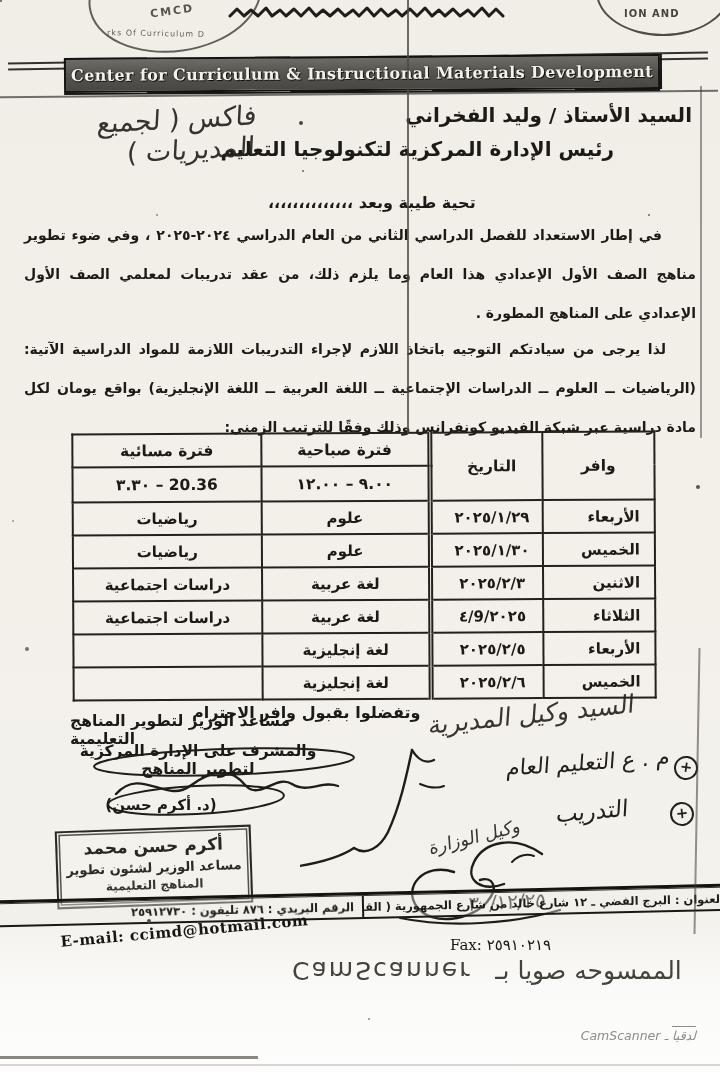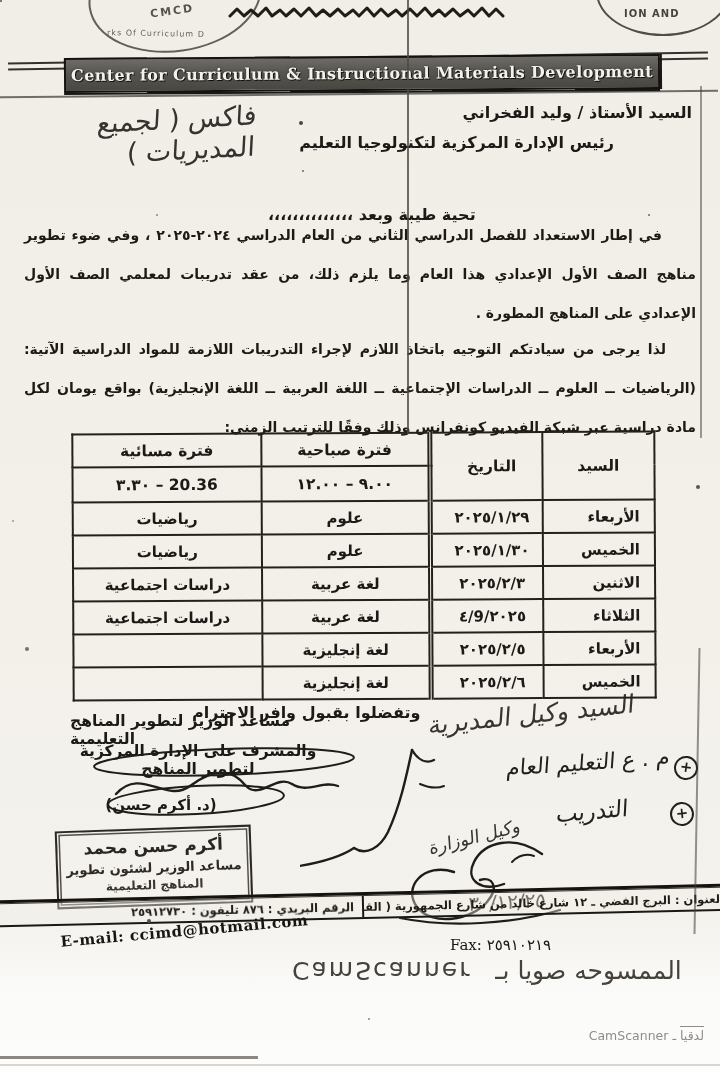--- a/index.html
+++ b/index.html
@@ -25,26 +25,26 @@
     left:64px;top:56px;width:592px;height:31px;
     background:linear-gradient(180deg,#6e6c66 0%,#57554f 45%,#494741 100%);
     border:2px solid #141210;box-shadow:0 2px 0 #1a1816,2px 0 0 #1a1816;
     transform:rotate(-0.4deg);display:flex;align-items:center;justify-content:center;
   }
   .banner span{
     font-family:"DejaVu Serif",serif;font-weight:bold;font-size:16px;color:#f4f2ec;
     letter-spacing:.4px;text-shadow:1px 1px 0 #14120f,0 0 2px #2a2825;white-space:nowrap;
   }
   
-  .recipient{right:28px;top:104px;text-align:right;font-weight:bold;font-size:16px;line-height:1.1;}
+  .recipient{right:28px;top:104px;text-align:right;font-weight:bold;font-size:20px;line-height:1.1;}
   .recipient .l2{margin-top:12px;padding-left:6px;padding-right:78px;}
   
   .fax-note{left:6px;top:106px;width:250px;font-size:27px;font-weight:500;color:#262320;
     transform:rotate(-3deg) skewX(-6deg);letter-spacing:-1px;opacity:.92;}
-  .greeting{left:268px;top:205px;font-weight:bold;font-size:16px;}
+  .greeting{left:268px;top:193px;font-weight:bold;font-size:16px;}
   
   .para{right:24px;width:672px;font-weight:bold;font-size:14px;line-height:39px;
     text-align:justify;text-align-last:right;color:#1d1a16;}
   .p1{top:216px;text-indent:34px;}
   .p2{top:330px;text-indent:30px;}
   
   .sched{left:72px;top:432px;transform:rotate(-0.3deg);}
   table{border-collapse:collapse;table-layout:fixed;width:584px;background:transparent;}
   th,td{border:2px solid #24211d;font-weight:bold;font-size:15px;color:#1c1916;
     text-align:center;padding:1px 4px;height:29px;overflow:hidden;white-space:nowrap;}
@@ -82,21 +82,21 @@
   .footer-row{display:flex;direction:rtl;align-items:stretch;border-top:1px solid #3a372f;}
   .footer-cell{font-weight:bold;font-size:11.5px;padding:4px 8px 3px;white-space:nowrap;overflow:hidden;color:#201d18;}
   .addr{width:352px;border-left:2px solid #1a1814;}
   .postal{flex:1;letter-spacing:.5px;filter:blur(.3px);}
   .email{left:60px;top:922px;transform:rotate(-5deg);font-family:"DejaVu Serif",serif;
     font-weight:bold;font-size:15px;letter-spacing:.5px;color:#181613;}
   .fax-line{left:450px;top:936px;font-family:"DejaVu Serif",serif;font-weight:normal;font-size:15px;color:#181613;}
   
   .watermark{left:292px;top:956px;font-size:25px;color:#45423c;letter-spacing:1px;white-space:nowrap;}
   .flip-y{display:inline-block;transform:scaleY(-1);letter-spacing:2px;font-weight:500;}
-  .corner-mark{right:16px;top:1028px;font-size:12.5px;color:#8f8c87;white-space:nowrap;}
+  .corner-mark{right:24px;top:1028px;font-size:12.5px;color:#8f8c87;white-space:nowrap;font-style:italic;}
   .corner-mark .ar{border-top:1.5px solid #8f8c87;padding-top:1px;}
   
   .crease-v{left:407px;top:0;width:2px;height:434px;background:#4d4840;opacity:.8;}
   .edge-r1{left:700px;top:86px;width:2px;height:352px;background:#403c35;opacity:.5;}
   .edge-r2{left:696px;top:648px;width:2px;height:286px;background:#403c35;opacity:.55;transform:rotate(1deg);}
   .bottom-line1{left:0;top:1056px;width:258px;height:2.5px;background:#6e6a63;opacity:.8;}
   .bottom-line2{left:0;top:1064px;width:720px;height:1.5px;background:#d9d6d0;}
   .speckles{left:0;top:0;width:2px;height:2px;background:#55504a;border-radius:50%;
     box-shadow:300px 122px 0 1px #4a453f,302px 170px 0 0 #6b655e,156px 214px 0 0 #8a857e,
     697px 486px 0 1px #5a554e,26px 648px 0 1px #77726b,12px 520px 0 0 #9a958d,
@@ -143,21 +143,21 @@
   <div class="abs sched">
     <table dir="rtl">
       <colgroup>
         <col class="col-day">
           <col class="col-date">
           <col class="col-am">
           <col class="col-pm">
       </colgroup>
       <tbody>
           <tr>
-        <th rowspan="2">السيد</th>
+        <th rowspan="2">وافر</th>
         <th rowspan="2" class="dbl">التاريخ</th>
         <th>فترة صباحية</th>
         <th>فترة مسائية</th>
       </tr>
       <tr class="time-row">
         <th>٩.٠٠ – ١٢.٠٠</th>
         <th>20.36 – ٣.٣٠</th>
       </tr>
       <tr>
         <td class="day">الأربعاء</td>

